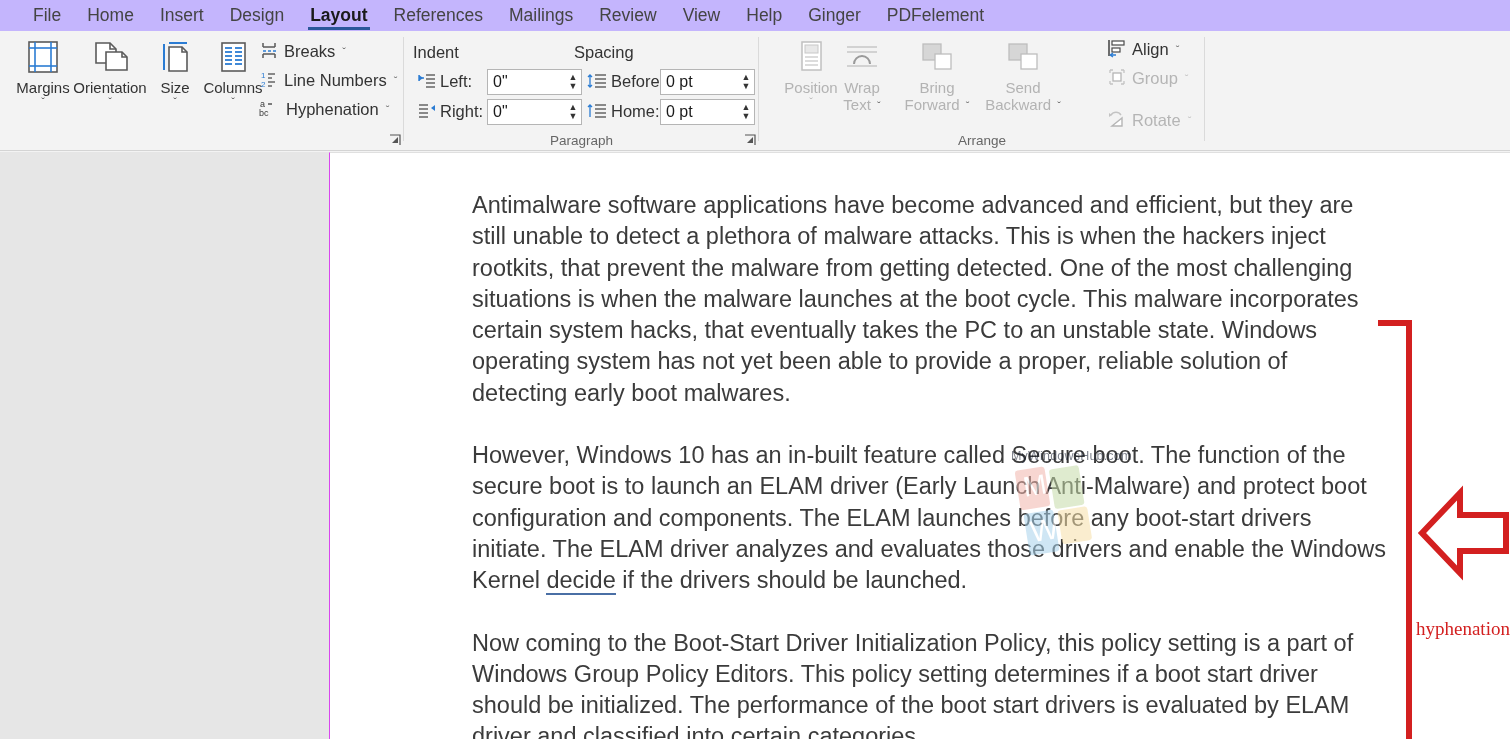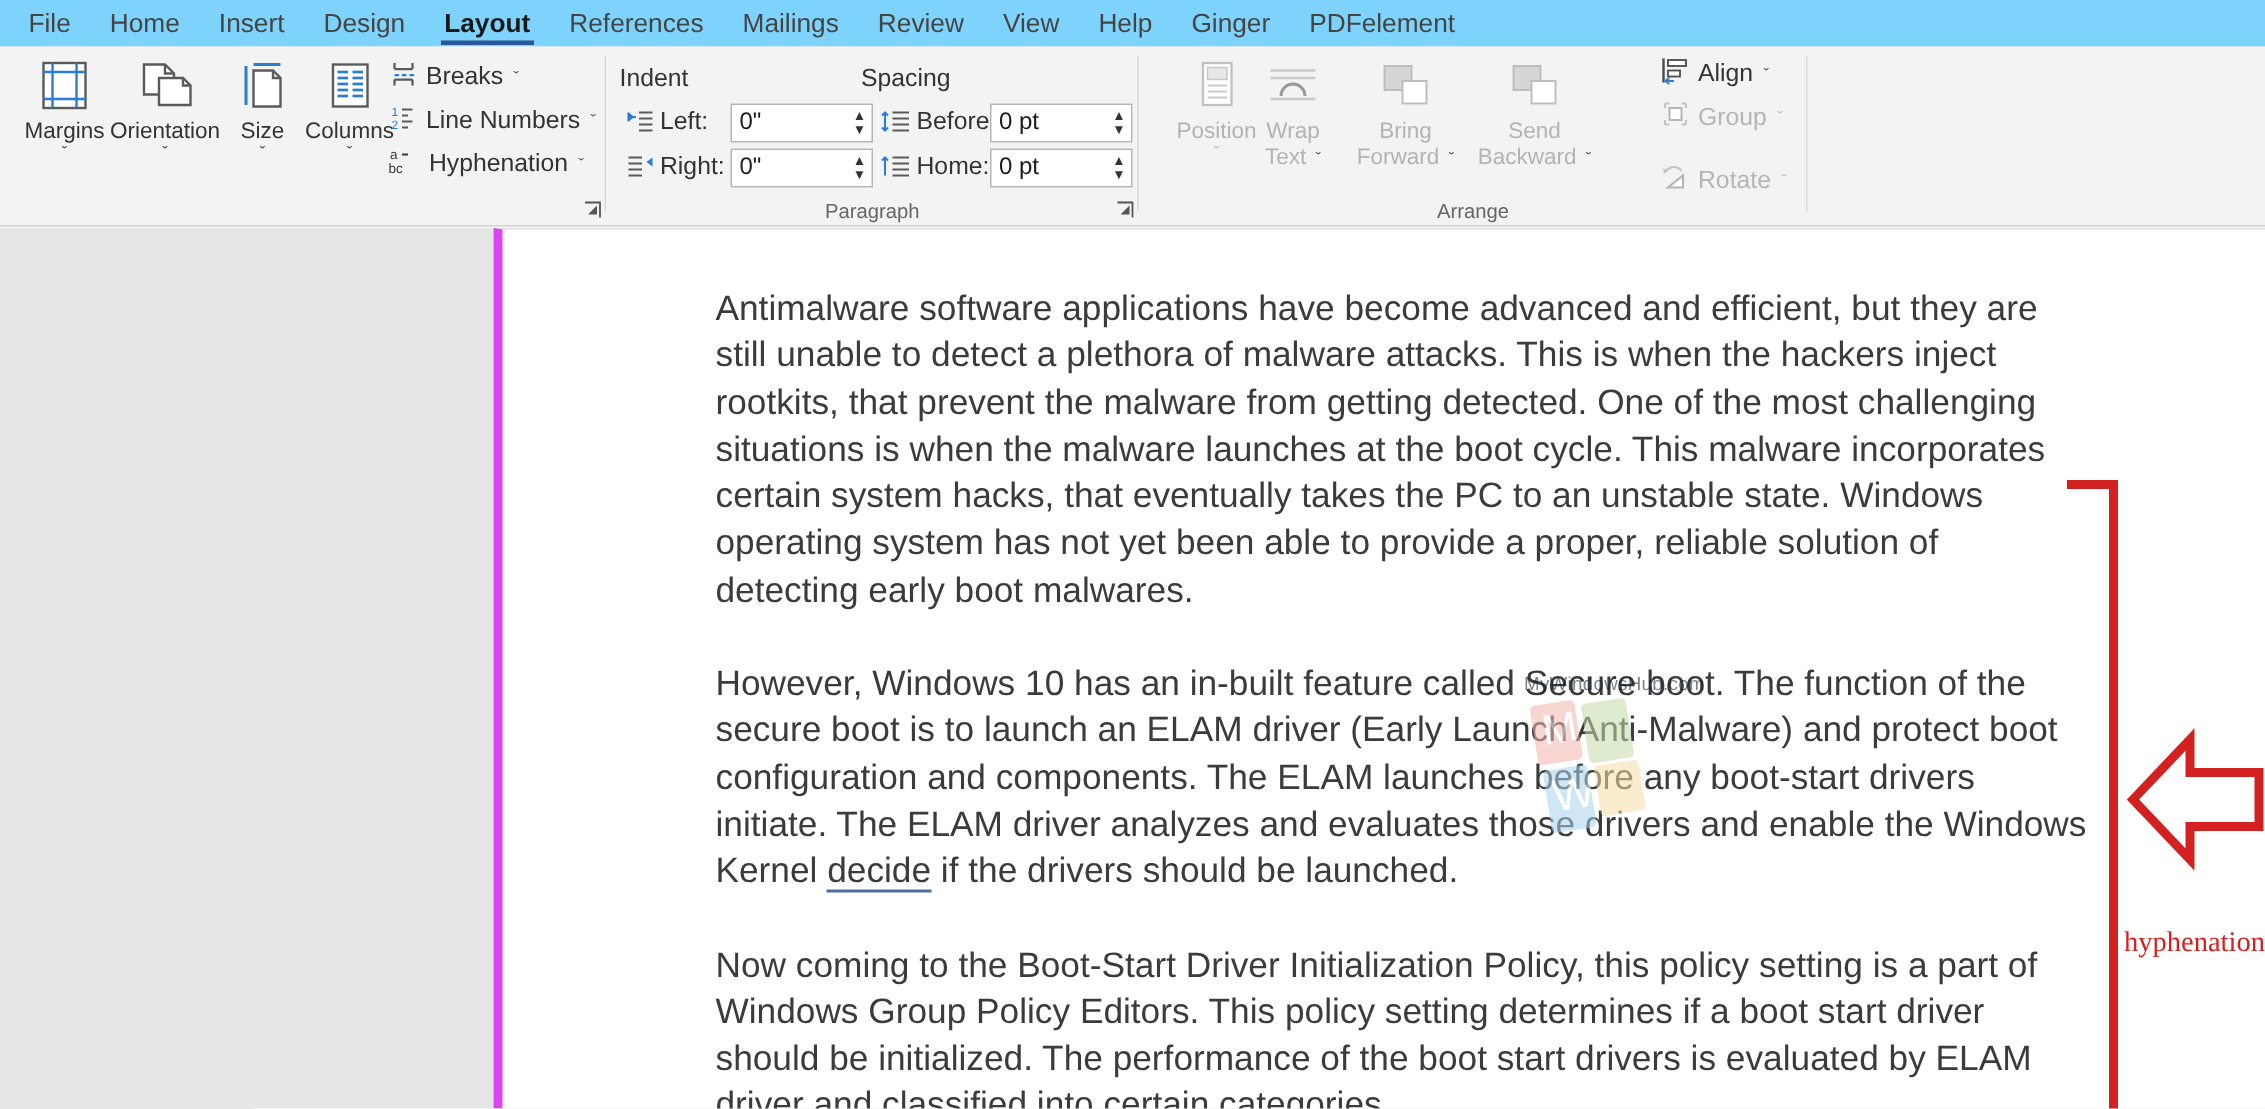--- a/index.html
+++ b/index.html
@@ -7,21 +7,21 @@
     width: 1510px; height: 739px;
     font-family: "Liberation Sans", sans-serif;
     background: #ffffff;
     overflow: hidden;
   }
   #app { position: relative; width: 1510px; height: 739px; background: #f3f3f3; }
 
   
   .tabbar {
     position: absolute; top: 0; left: 0; width: 1510px; height: 31px;
-    background: #7dd3fc; display: flex; align-items: center; padding-left: 6px;
+    background: #c4b5fd; display: flex; align-items: center; padding-left: 20px;
   }
   .tab {
     position: relative; padding: 0 13px; height: 31px; line-height: 30px;
     font-size: 17.5px; color: #444; white-space: nowrap; cursor: default;
   }
   .tab.active { color: #1a1a1a; font-weight: bold; }
   .tab.active::after {
     content: ""; position: absolute; left: 11px; right: 11px; bottom: 1px;
     height: 3px; background: #2b579a;
   }
@@ -79,21 +79,21 @@
   }
   .spin .arrows span { font-size: 9px; line-height: 9px; color: #333; }
 
   
   .workspace {
     position: absolute; top: 152px; left: 0; width: 1510px; height: 587px;
     background: #e6e6e6;
   }
   .page {
     position: absolute; top: 0; left: 329px; width: 1181px; height: 587px;
-    background: #ffffff; border-left: 6px solid #d946ef;
+    background: #ffffff; border-left: 1px solid #d946ef;
     border-top: 1px solid #e0e0e0;
   }
   .doctext {
     position: absolute; top: 37px; left: 142px; width: 915px;
     font-size: 23.5px; line-height: 31.3px; color: #3b3b3b;
     font-family: "Liberation Sans", sans-serif;
   }
   .doctext p { margin-bottom: 31px; }
   .sp-underline {
     border-bottom: 2px solid #4a6fa5; padding-bottom: 0px;

